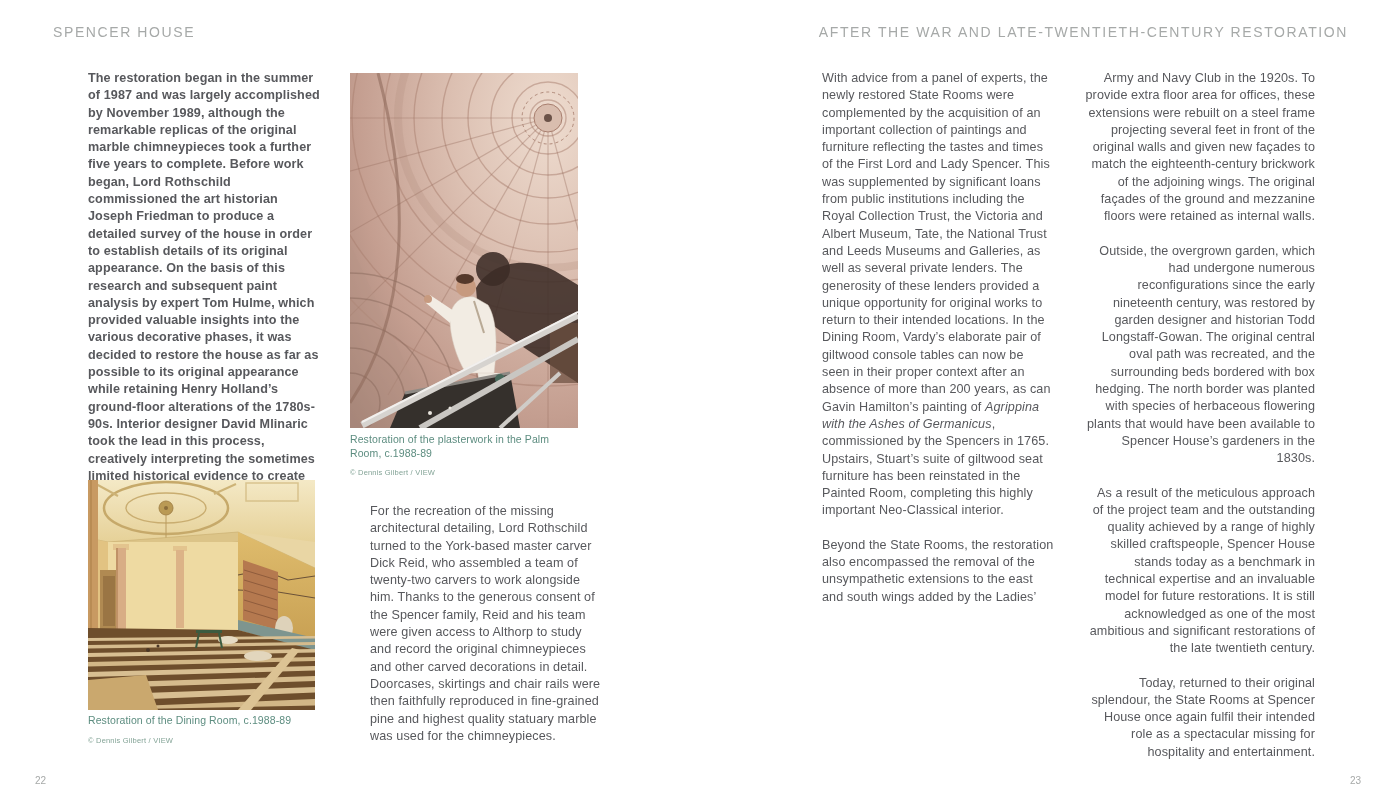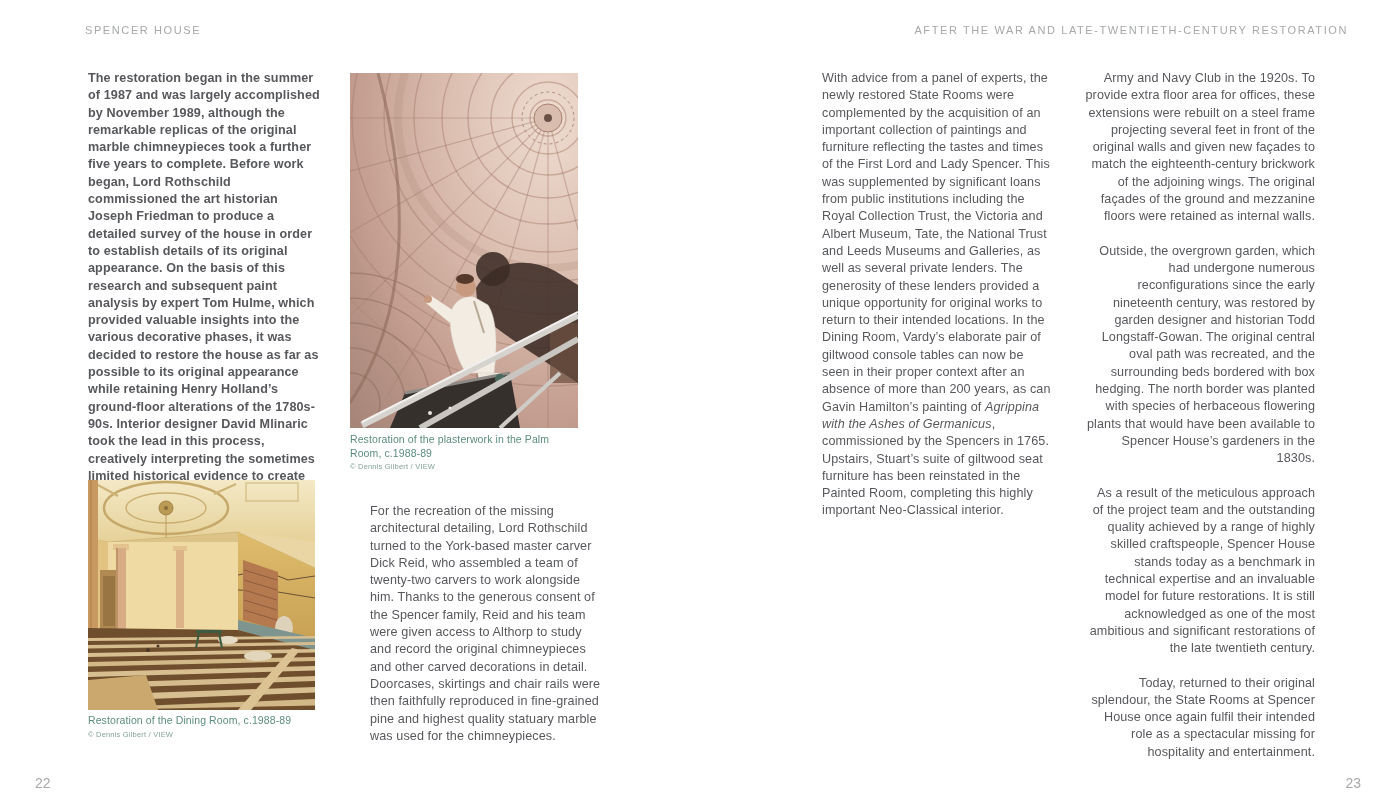--- a/index.html
+++ b/index.html
@@ -4,46 +4,46 @@
 <style>
   html,body{margin:0;padding:0;}
   body{
     width:1400px;height:808px;position:relative;overflow:hidden;
     background:#ffffff;
     font-family:"Liberation Sans", sans-serif;
     -webkit-font-smoothing:antialiased;
   }
   .running-head{
     position:absolute;top:24px;
-    font-size:11px;letter-spacing:1.6px;color:#a6a9a8;
-    text-transform:uppercase;white-space:nowrap;margin-left:32px;
+    font-size:14px;letter-spacing:1.6px;color:#a6a9a8;
+    text-transform:uppercase;white-space:nowrap;
   }
   .running-head.left{left:53px;}
   .running-head.right{right:52px;}
   .pagenum{
-    position:absolute;top:775px;font-size:14px;color:#a6a9a8;
+    position:absolute;top:775px;font-size:10px;color:#a6a9a8;
   }
   .pagenum.left{left:35px;}
   .pagenum.right{right:39px;}
   .textcol{
     position:absolute;
     font-size:12.6px;line-height:17.3px;color:#57585c;
     letter-spacing:0.1px;
   }
   .textcol p{margin:0 0 17px 0;}
   .textcol p:last-child{margin-bottom:0;}
   .it{font-style:italic;}
   .photo{position:absolute;overflow:hidden;background:#c9a99c;}
   .photo svg{display:block;}
   .caption-block{position:absolute;}
   .caption{
     font-size:10.5px;line-height:13.5px;color:#5d8d80;letter-spacing:0.1px;
   }
   .credit{
-    font-size:7.5px;line-height:9px;color:#84a497;margin-top:2px;letter-spacing:0.2px;
+    font-size:7.5px;line-height:9px;color:#84a497;margin-top:8px;letter-spacing:0.2px;
   }
 </style>
 </head>
 <body>
 
 <div class="running-head left">SPENCER HOUSE</div>
 <div class="running-head right">AFTER THE WAR AND LATE-TWENTIETH-CENTURY RESTORATION</div>
 
 <div class="textcol" style="left:88px;top:70px;width:233px;font-weight:bold;">
   <p>The restoration began in the summer of 1987 and was largely accomplished by November 1989, although the remarkable replicas of the original marble chimneypieces took a further five years to complete. Before work began, Lord Rothschild commissioned the art historian Joseph Friedman to produce a detailed survey of the house in order to establish details of its original appearance. On the basis of this research and subsequent paint analysis by expert Tom Hulme, which provided valuable insights into the various decorative phases, it was decided to restore the house as far as possible to its original appearance while retaining Henry Holland’s ground-floor alterations of the 1780s-90s. Interior designer David Mlinaric took the lead in this process, creatively interpreting the sometimes limited historical evidence to create interiors with both authenticity and atmosphere.</p>
@@ -210,20 +210,21 @@
   <div class="caption">Restoration of the plasterwork in the Palm Room, c.1988-89</div>
   <div class="credit">© Dennis Gilbert / VIEW</div>
 </div>
 
 <div class="textcol" style="left:370px;top:503px;width:233px;">
   <p>For the recreation of the missing architectural detailing, Lord Rothschild turned to the York-based master carver Dick Reid, who assembled a team of twenty-two carvers to work alongside him. Thanks to the generous consent of the Spencer family, Reid and his team were given access to Althorp to study and record the original chimneypieces and other carved decorations in detail. Doorcases, skirtings and chair rails were then faithfully reproduced in fine-grained pine and highest quality statuary marble was used for the chimneypieces.</p>
 </div>
 
 <div class="textcol" style="left:822px;top:70px;width:232px;">
   <p><span>With advice from a panel of experts, the newly restored State Rooms were complemented by the acquisition of an important collection of paintings and furniture reflecting the tastes and times of the First Lord and Lady Spencer. This was supplemented by significant loans from public institutions including the Royal Collection Trust, the Victoria and Albert Museum, Tate, the National Trust and Leeds Museums and Galleries, as well as several private lenders. The generosity of these lenders provided a unique opportunity for original works to return to their intended locations. In the Dining Room, Vardy’s elaborate pair of giltwood console tables can now be seen in their proper context after an absence of more than 200 years, as can Gavin Hamilton’s painting of </span><span class="it">Agrippina with the Ashes of Germanicus</span><span>, commissioned by the Spencers in 1765. Upstairs, Stuart’s suite of giltwood seat furniture has been reinstated in the Painted Room, completing this highly important Neo-Classical interior.</span></p>
+  <p>Beyond the State Rooms, the restoration also encompassed the removal of the unsympathetic extensions to the east and south wings added by the Ladies’</p>
 </div>
 
 <div class="textcol" style="left:1085px;top:70px;width:230px;text-align:right;">
   <p>Army and Navy Club in the 1920s. To provide extra floor area for offices, these extensions were rebuilt on a steel frame projecting several feet in front of the original walls and given new façades to match the eighteenth-century brickwork of the adjoining wings. The original façades of the ground and mezzanine floors were retained as internal walls.</p>
   <p>Outside, the overgrown garden, which had undergone numerous reconfigurations since the early nineteenth century, was restored by garden designer and historian Todd Longstaff-Gowan. The original central oval path was recreated, and the surrounding beds bordered with box hedging. The north border was planted with species of herbaceous flowering plants that would have been available to Spencer House’s gardeners in the 1830s.</p>
   <p>As a result of the meticulous approach of the project team and the outstanding quality achieved by a range of highly skilled craftspeople, Spencer House stands today as a benchmark in technical expertise and an invaluable model for future restorations. It is still acknowledged as one of the most ambitious and significant restorations of the late twentieth century.</p>
   <p>Today, returned to their original splendour, the State Rooms at Spencer House once again fulfil their intended role as a spectacular missing for hospitality and entertainment.</p>
 </div>
 
 <div class="pagenum left">22</div>

